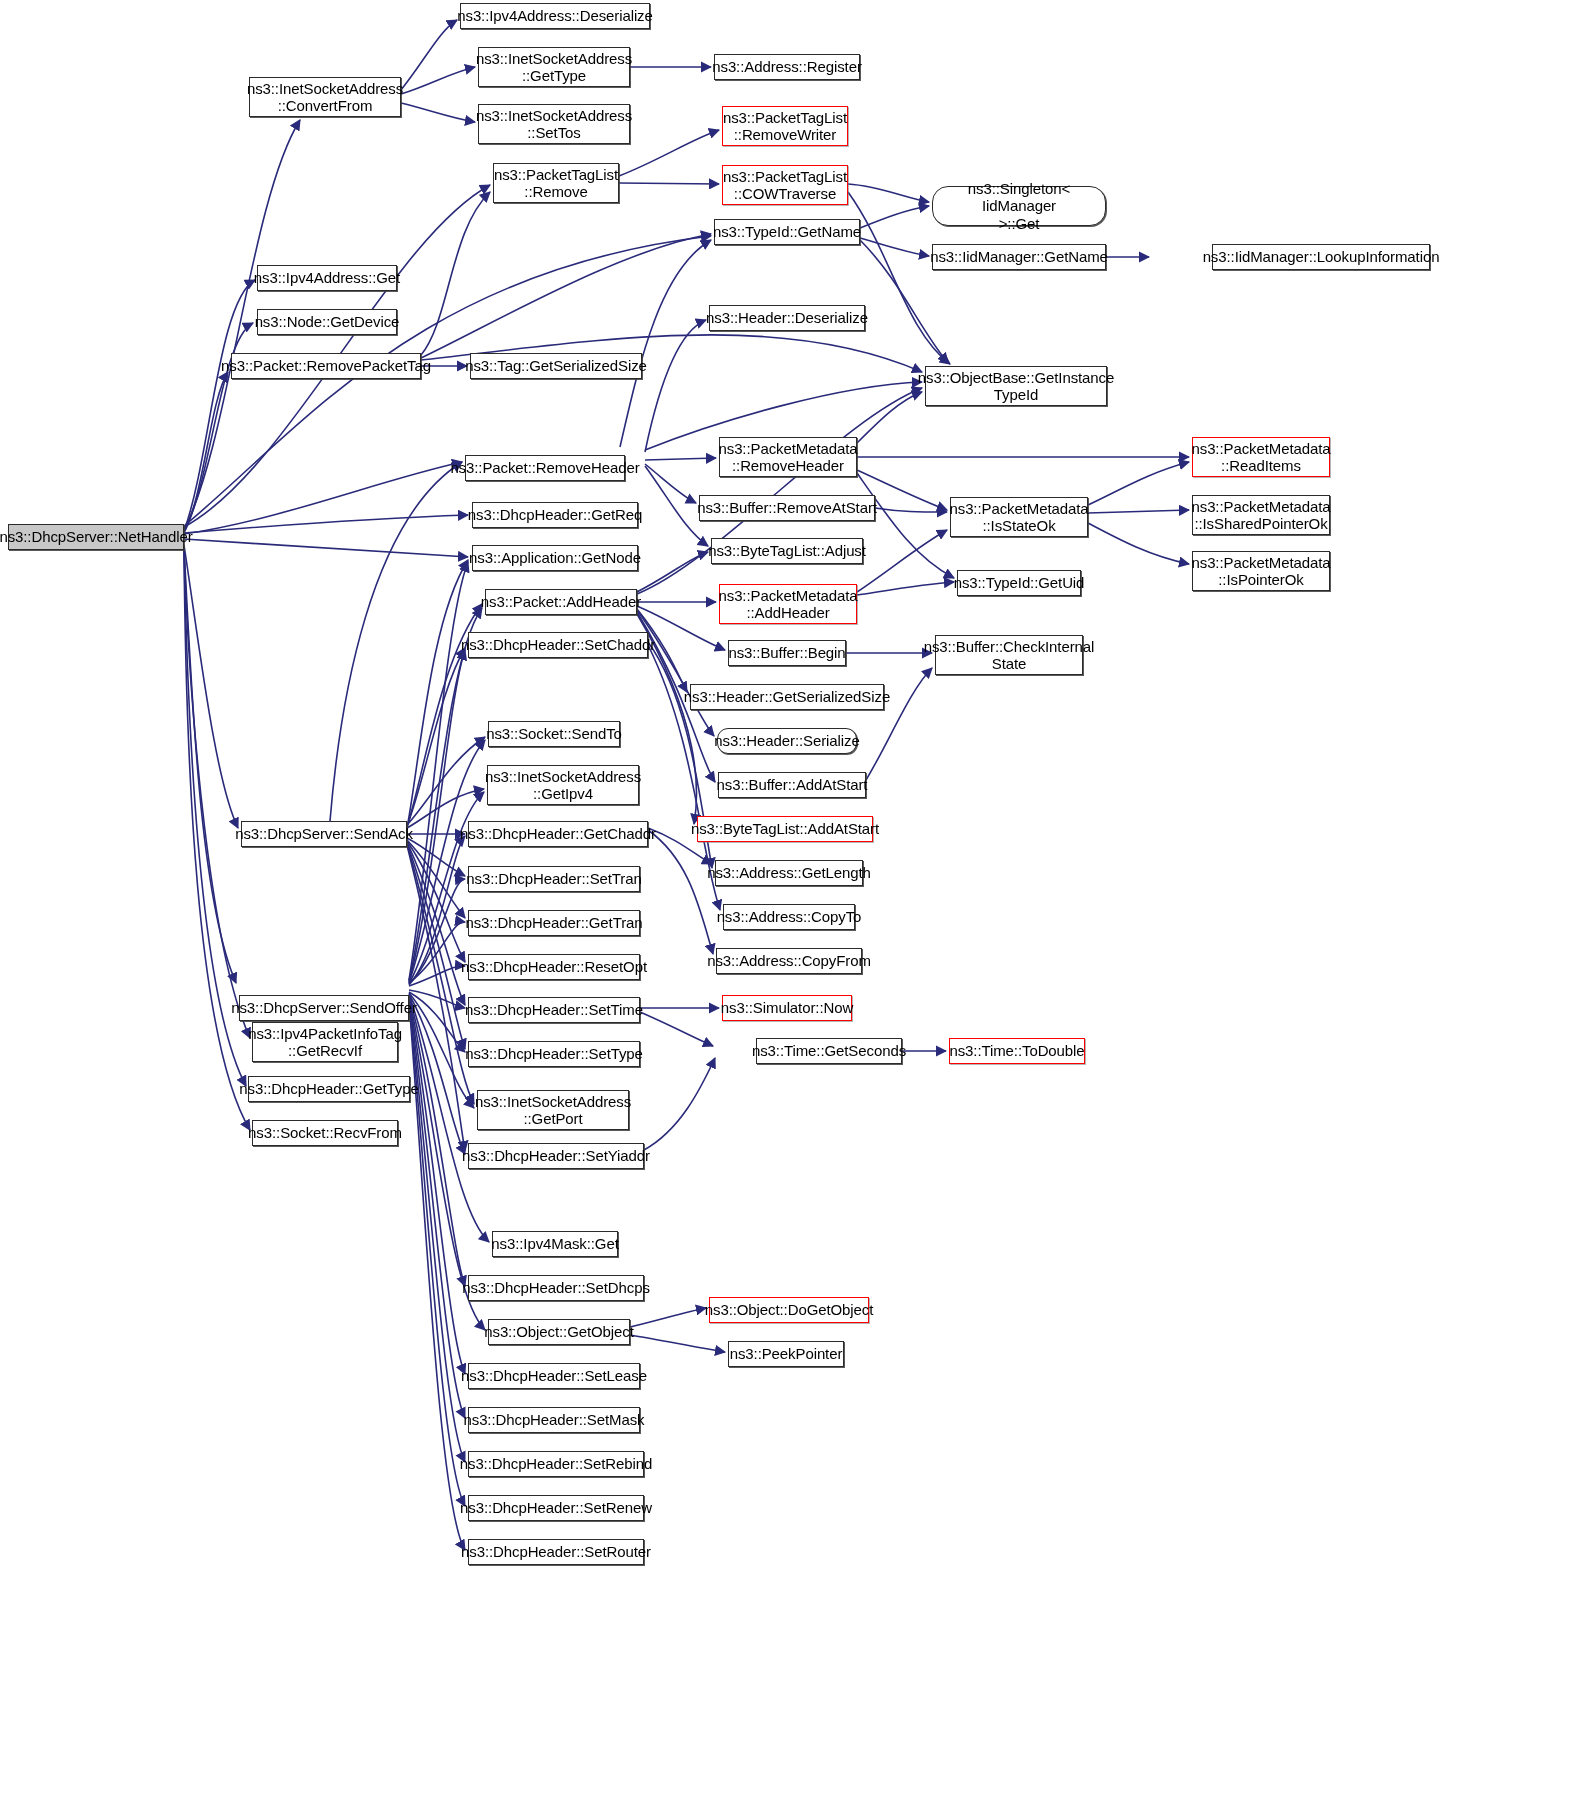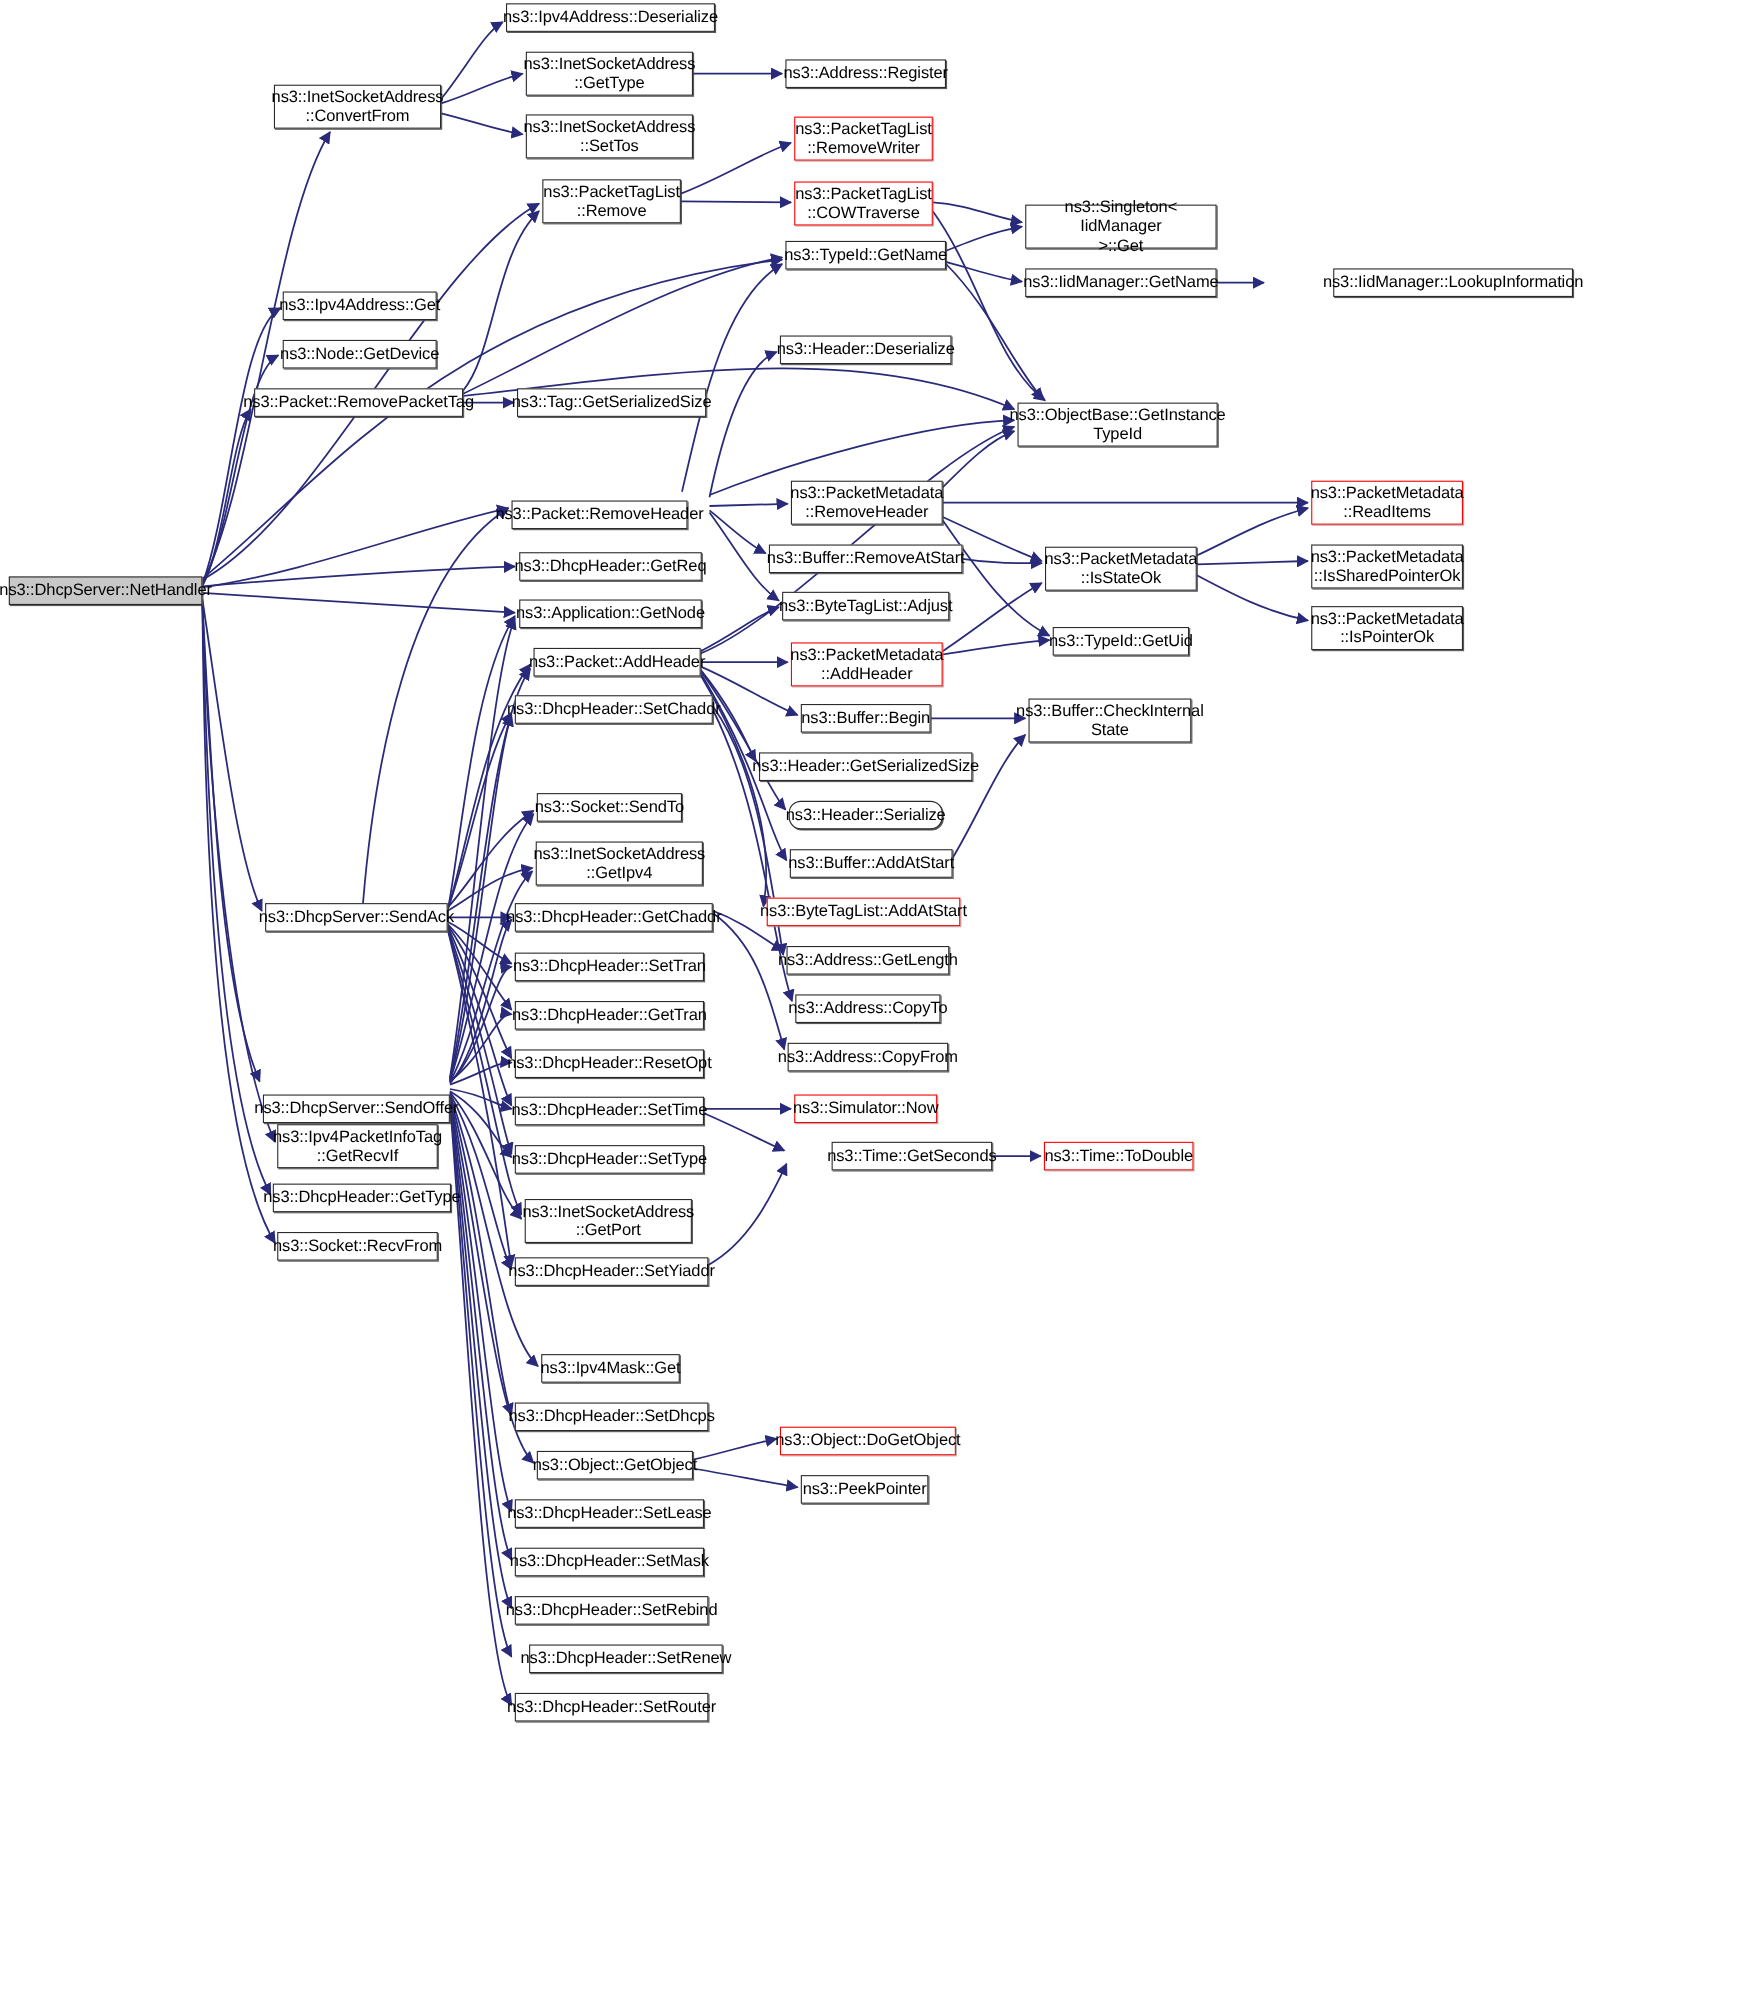--- a/index.html
+++ b/index.html
@@ -173,21 +173,21 @@
       <div class="node" style="left: 478px; top: 104px; width: 152px; height: 40px;">ns3::InetSocketAddress
 ::SetTos</div>
       <div class="node" style="left: 714px; top: 54px; width: 146px; height: 26px;">ns3::Address::Register</div>
       <div class="node" style="left: 493px; top: 163px; width: 126px; height: 40px;">ns3::PacketTagList
 ::Remove</div>
       <div class="node red" style="left: 722px; top: 106px; width: 126px; height: 40px;">ns3::PacketTagList
 ::RemoveWriter</div>
       <div class="node red" style="left: 722px; top: 165px; width: 126px; height: 40px;">ns3::PacketTagList
 ::COWTraverse</div>
       <div class="node" style="left: 714px; top: 219px; width: 146px; height: 26px;">ns3::TypeId::GetName</div>
-      <div class="node" style="left: 932px; top: 186px; width: 174px; height: 40px;">ns3::Singleton&lt; IidManager
+      <div class="node" style="left: 932px; top: 186px; width: 174px; height: 40px; border-radius: 16px;">ns3::Singleton&lt; IidManager
 &gt;::Get</div>
       <div class="node" style="left: 932px; top: 244px; width: 174px; height: 26px;">ns3::IidManager::GetName</div>
       <div class="node" style="left: 1212px; top: 244px; width: 218px; height: 26px;">ns3::IidManager::LookupInformation</div>
       <div class="node" style="left: 257px; top: 265px; width: 140px; height: 26px;">ns3::Ipv4Address::Get</div>
       <div class="node" style="left: 257px; top: 309px; width: 140px; height: 26px;">ns3::Node::GetDevice</div>
       <div class="node" style="left: 231px; top: 353px; width: 190px; height: 26px;">ns3::Packet::RemovePacketTag</div>
       <div class="node" style="left: 470px; top: 353px; width: 172px; height: 26px;">ns3::Tag::GetSerializedSize</div>
       <div class="node" style="left: 709px; top: 305px; width: 156px; height: 26px;">ns3::Header::Deserialize</div>
       <div class="node" style="left: 925px; top: 366px; width: 182px; height: 40px;">ns3::ObjectBase::GetInstance
 TypeId</div>
@@ -243,16 +243,16 @@
       <div class="node" style="left: 252px; top: 1120px; width: 146px; height: 26px;">ns3::Socket::RecvFrom</div>
       <div class="node" style="left: 468px; top: 1143px; width: 176px; height: 26px;">ns3::DhcpHeader::SetYiaddr</div>
       <div class="node" style="left: 492px; top: 1231px; width: 126px; height: 26px;">ns3::Ipv4Mask::Get</div>
       <div class="node" style="left: 468px; top: 1275px; width: 176px; height: 26px;">ns3::DhcpHeader::SetDhcps</div>
       <div class="node" style="left: 488px; top: 1319px; width: 142px; height: 26px;">ns3::Object::GetObject</div>
       <div class="node red" style="left: 709px; top: 1297px; width: 160px; height: 26px;">ns3::Object::DoGetObject</div>
       <div class="node" style="left: 728px; top: 1341px; width: 116px; height: 26px;">ns3::PeekPointer</div>
       <div class="node" style="left: 468px; top: 1363px; width: 172px; height: 26px;">ns3::DhcpHeader::SetLease</div>
       <div class="node" style="left: 468px; top: 1407px; width: 172px; height: 26px;">ns3::DhcpHeader::SetMask</div>
       <div class="node" style="left: 468px; top: 1451px; width: 176px; height: 26px;">ns3::DhcpHeader::SetRebind</div>
-      <div class="node" style="left: 481px; top: 1495px; width: 176px; height: 26px;">ns3::DhcpHeader::SetRenew</div>
+      <div class="node" style="left: 468px; top: 1495px; width: 176px; height: 26px;">ns3::DhcpHeader::SetRenew</div>
       <div class="node" style="left: 468px; top: 1539px; width: 176px; height: 26px;">ns3::DhcpHeader::SetRouter</div>
     </div>
 </div>
 
 </body></html>

